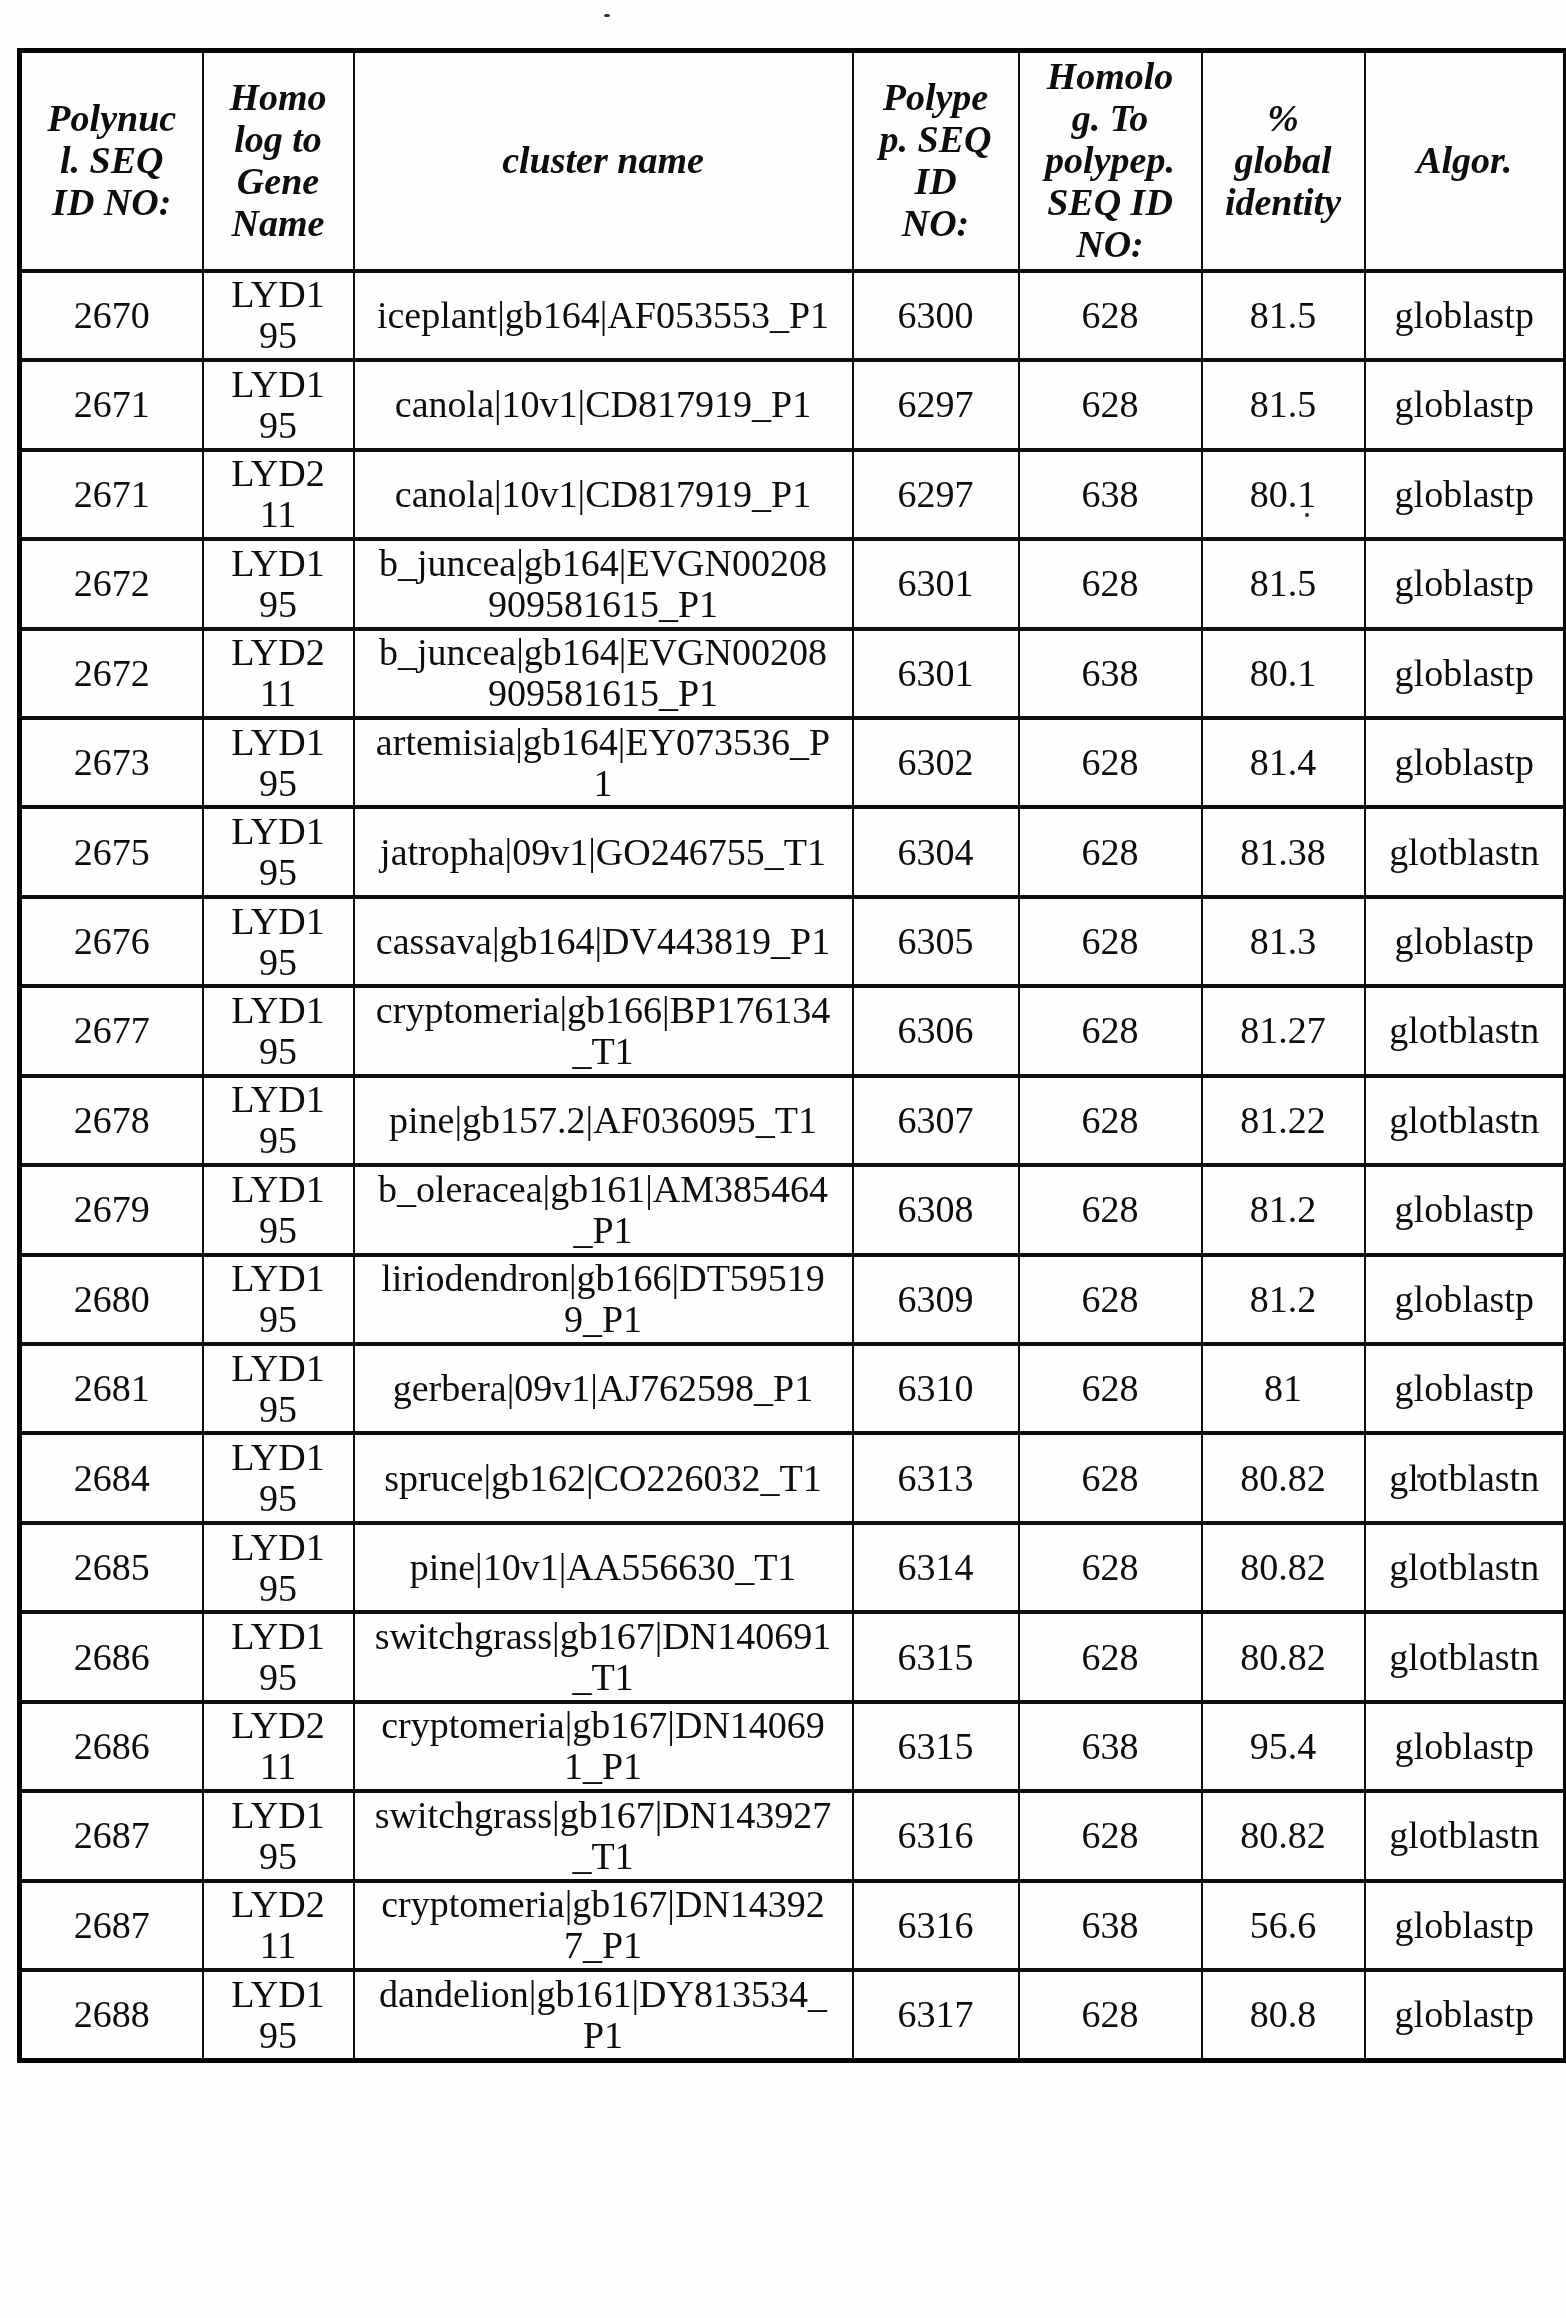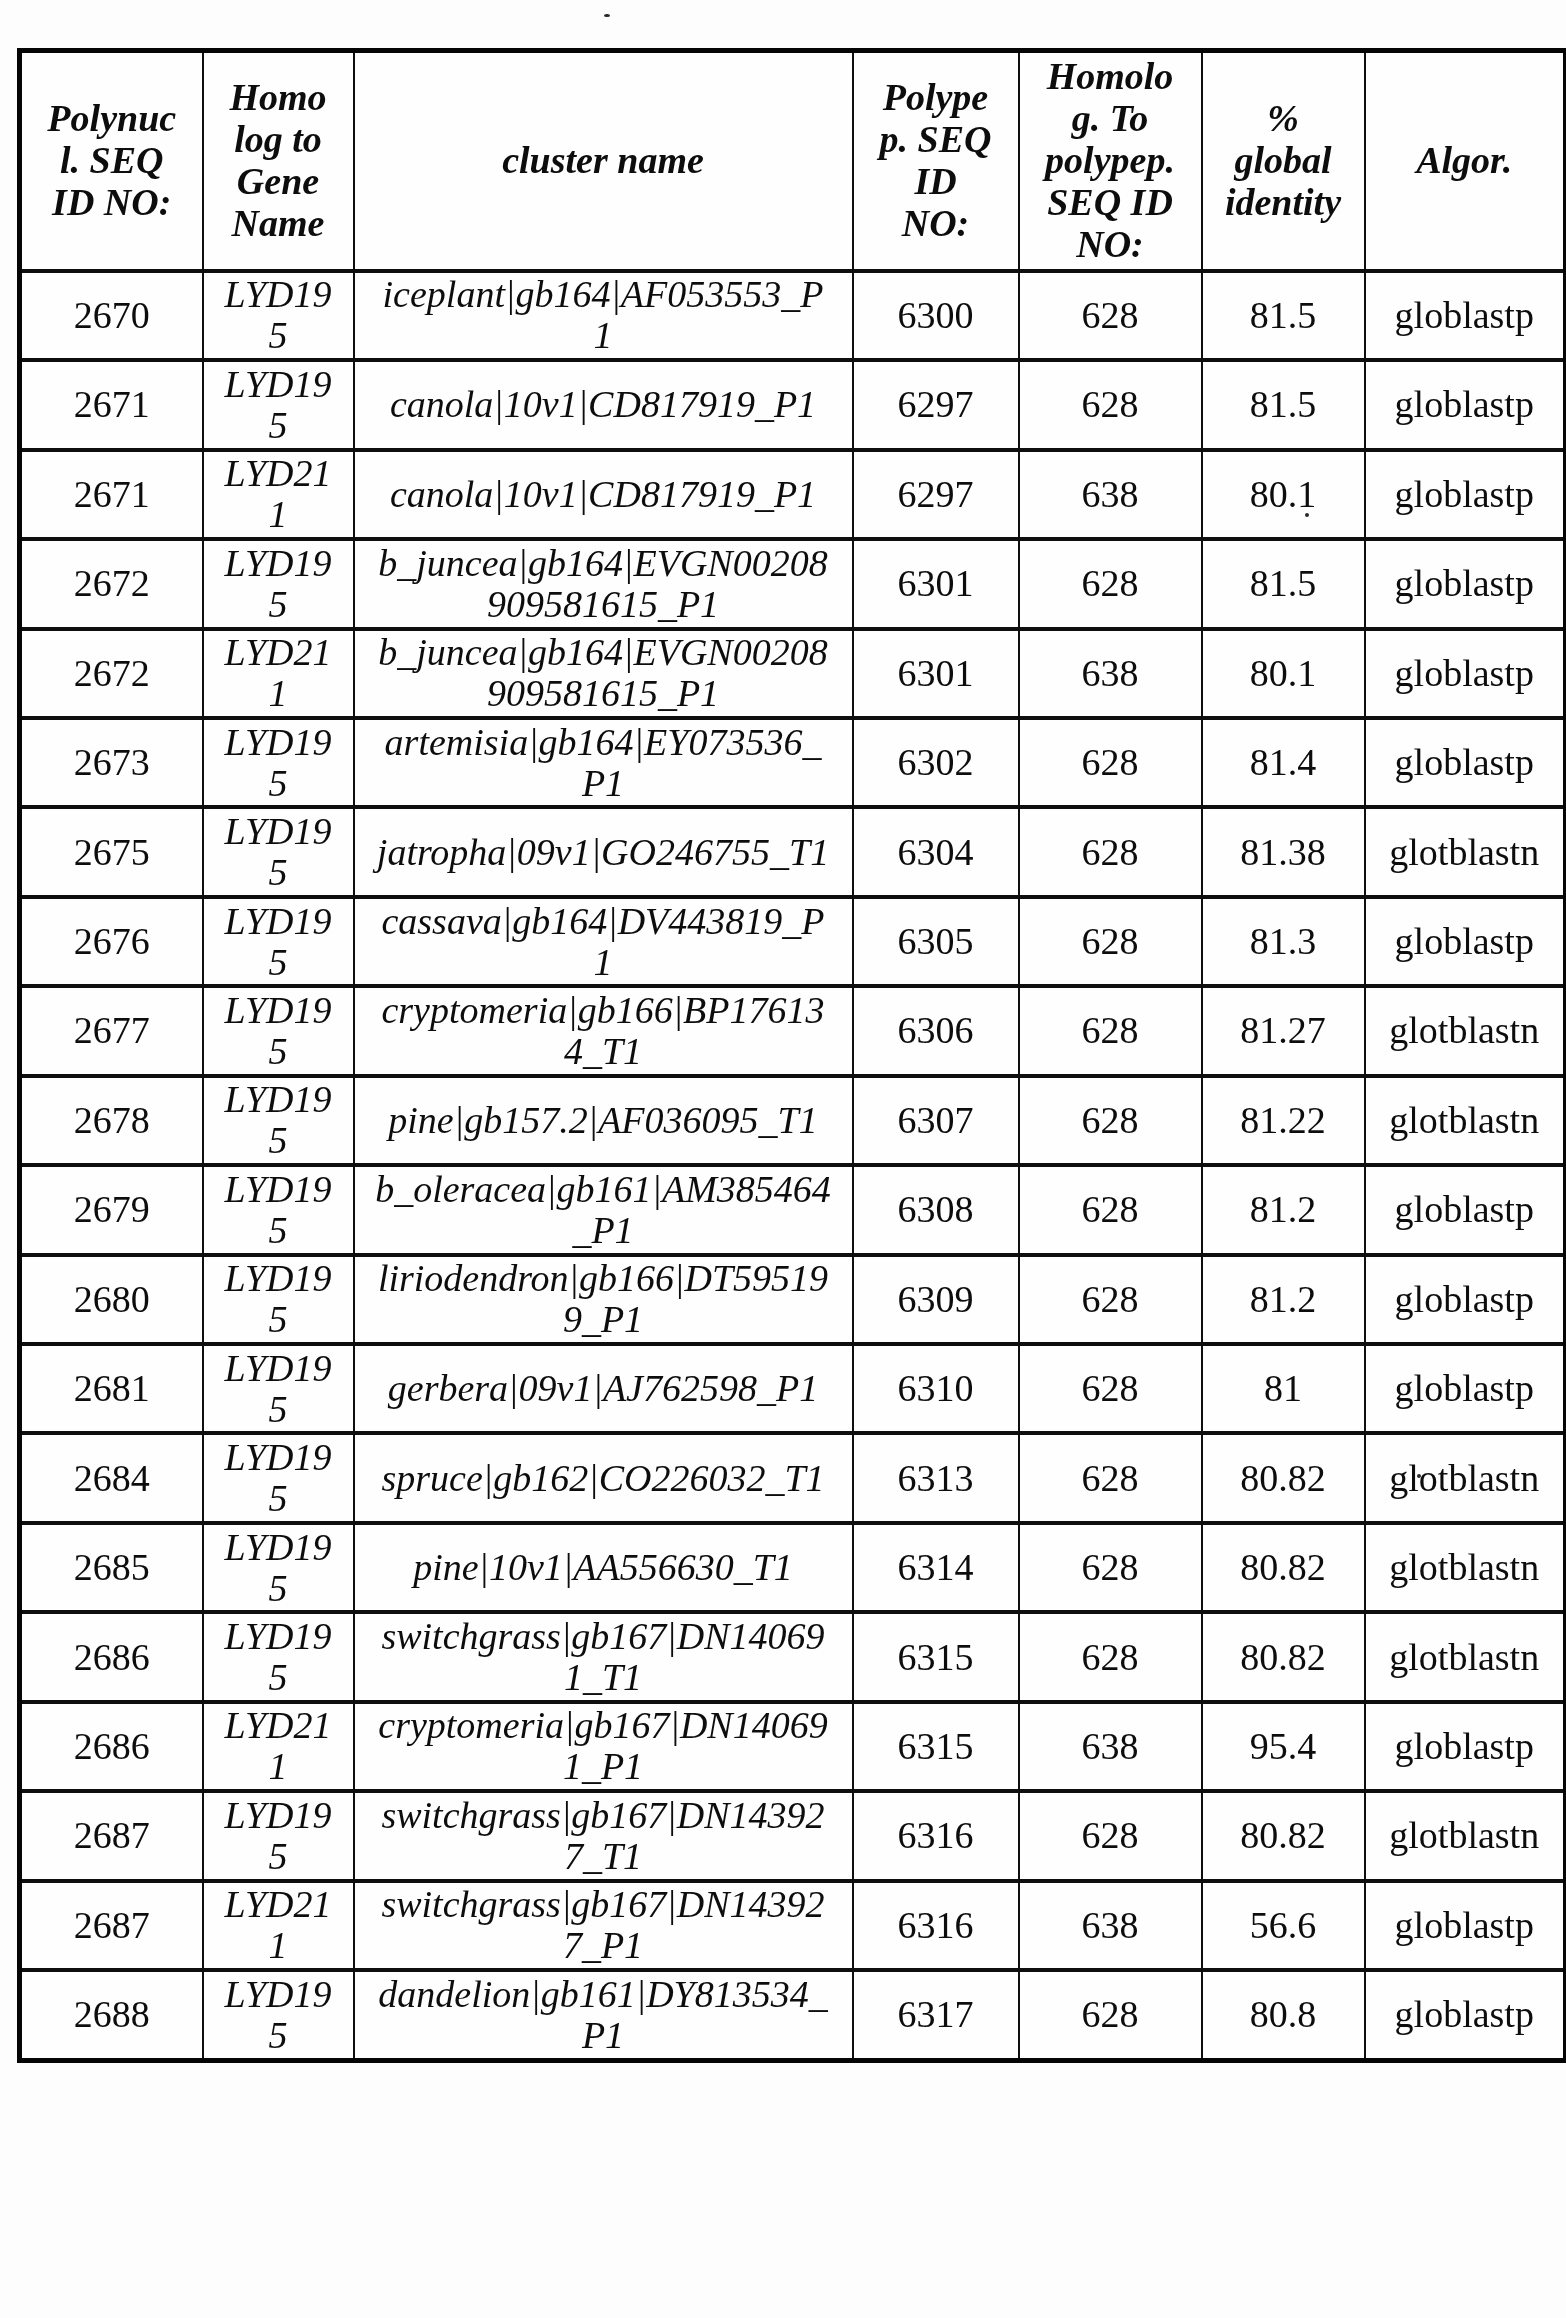--- a/index.html
+++ b/index.html
@@ -51,21 +51,20 @@
     padding: 3.4px 8.6px;
   }
   tbody tr { height: 89px; }
   td {
     font-size: 38px;
     line-height: 1.08;
     padding: 1.7px 19px;
   }
   td.c-gene, td.c-cluster {
     word-break: break-all;
-    font-style: italic;
   }
   .speck {
     position: absolute;
     background: #2a2a2a;
     border-radius: 50%;
   }
 </style>
 </head>
 <body>
 
@@ -265,21 +264,21 @@
       <td class="c-gene">LYD195</td>
       <td class="c-cluster">switchgrass|gb167|DN143927_T1</td>
       <td class="c-num">6316</td>
       <td class="c-num">628</td>
       <td class="c-num">80.82</td>
       <td class="c-algo">glotblastn</td>
     </tr>
         <tr>
       <td class="c-num">2687</td>
       <td class="c-gene">LYD211</td>
-      <td class="c-cluster">switchgrass|gb167|DN143927_P1</td>
+      <td class="c-cluster">cryptomeria|gb167|DN143927_P1</td>
       <td class="c-num">6316</td>
       <td class="c-num">638</td>
       <td class="c-num">56.6</td>
       <td class="c-algo">globlastp</td>
     </tr>
         <tr>
       <td class="c-num">2688</td>
       <td class="c-gene">LYD195</td>
       <td class="c-cluster">dandelion|gb161|DY813534_P1</td>
       <td class="c-num">6317</td>

